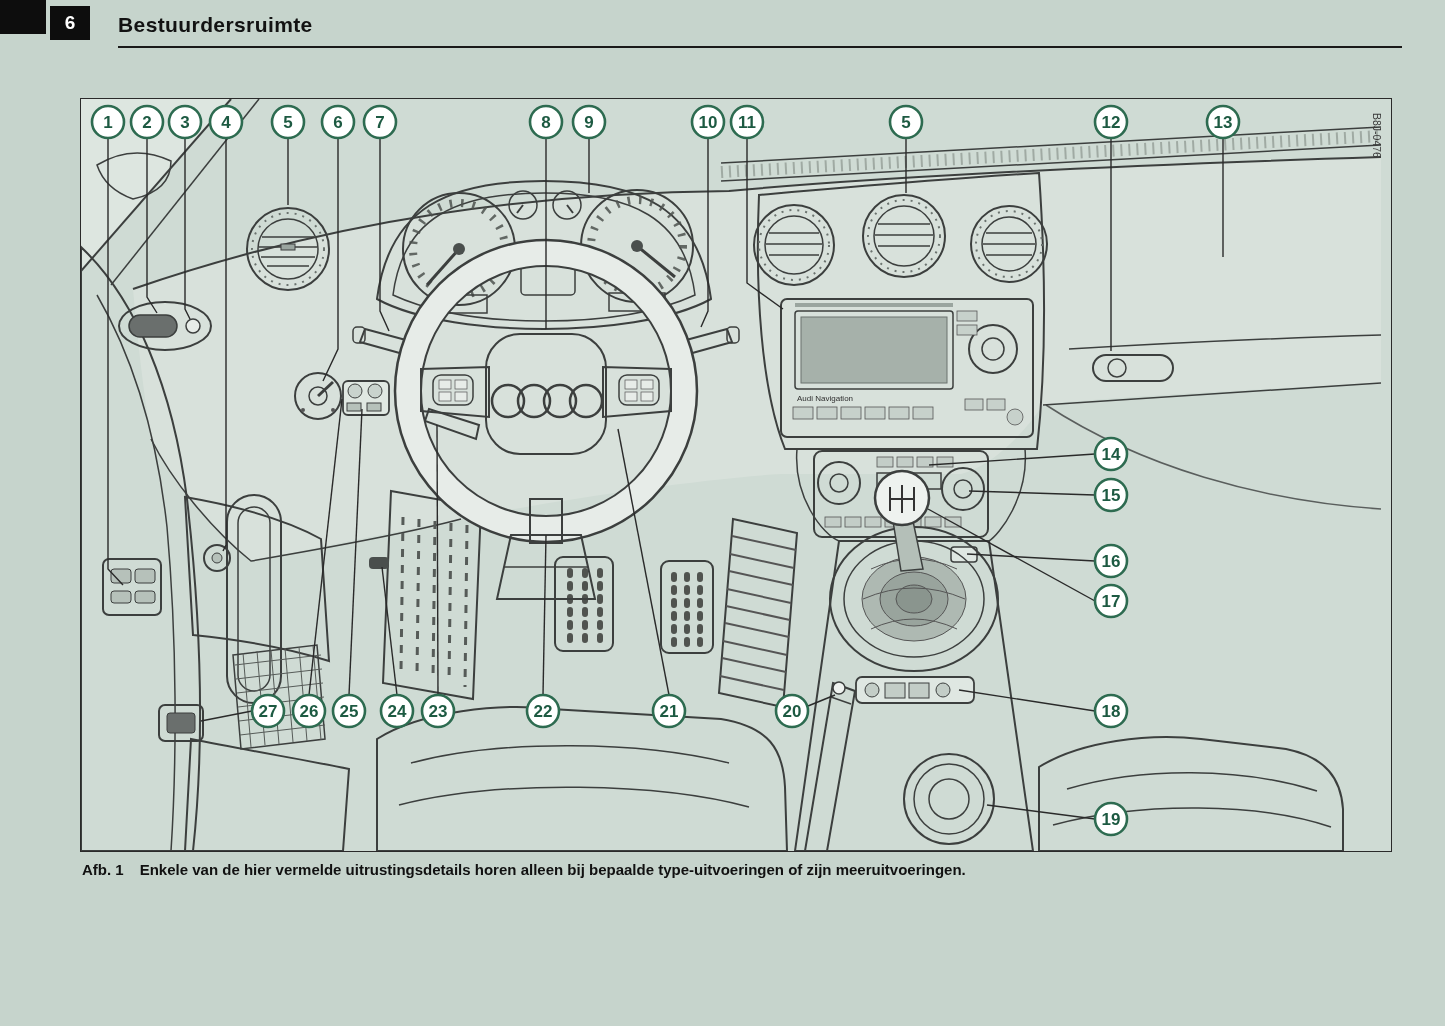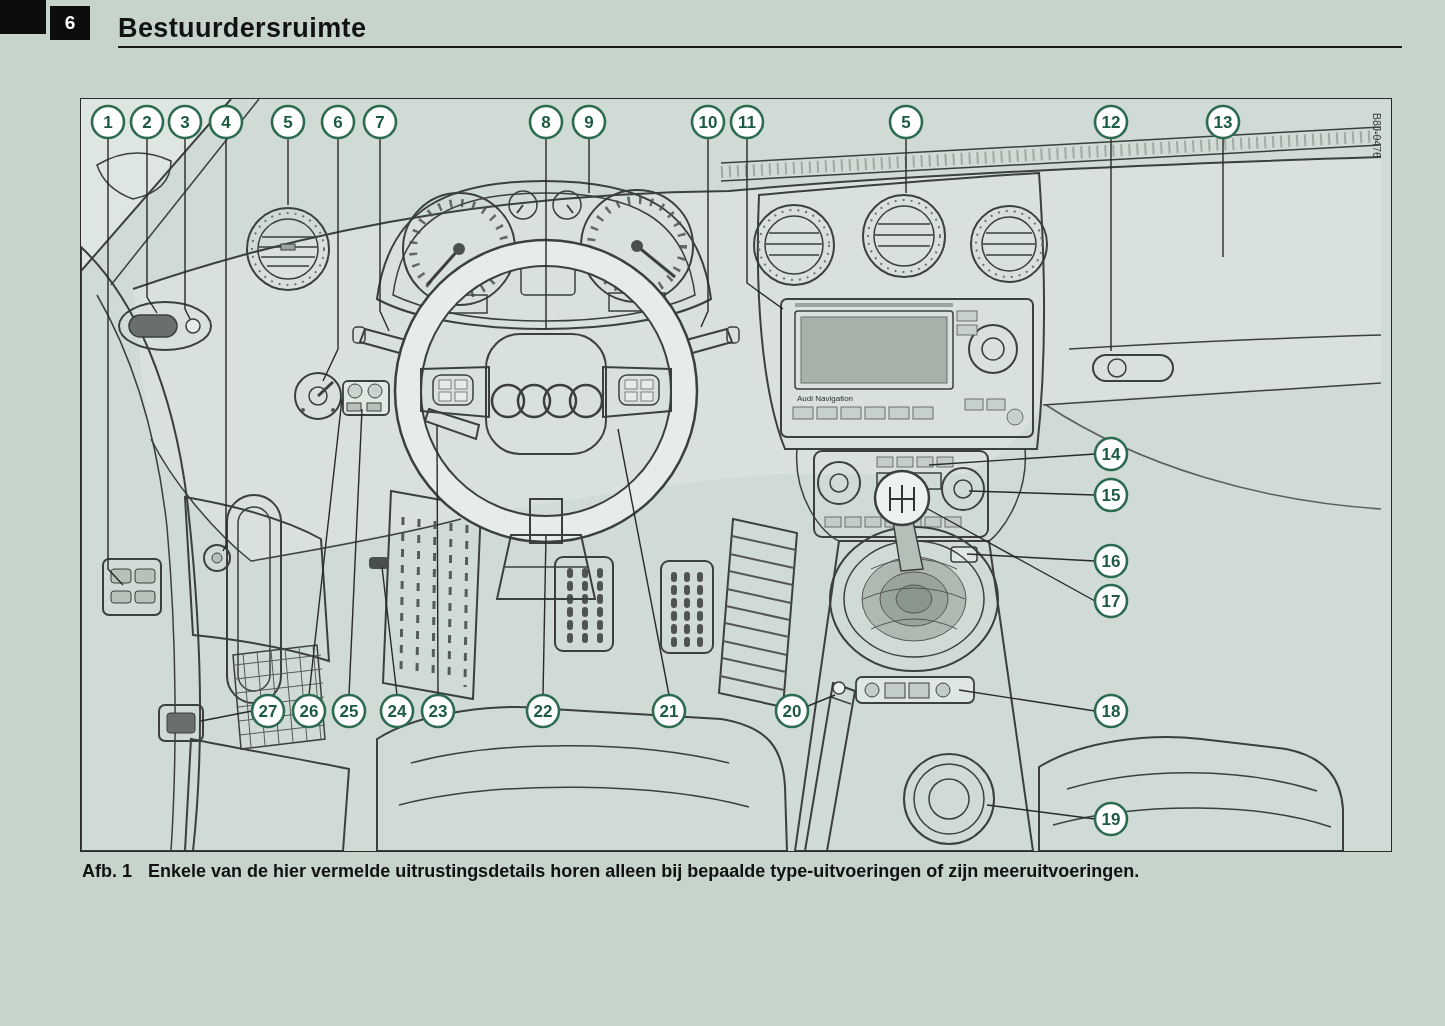--- a/index.html
+++ b/index.html
@@ -4,26 +4,26 @@
 <style>
   html,body{margin:0;padding:0}
   body{
     width:1445px;height:1026px;position:relative;overflow:hidden;
     background:#c6d4cc;
     font-family:"Liberation Sans",sans-serif;color:#161616;
   }
   .corner-box{position:absolute;left:0;top:6;width:46px;height:34px;background:#0d0d0d}
   .pagenum-box{position:absolute;left:50px;top:6px;width:40px;height:34px;background:#0d0d0d;
     display:flex;align-items:center;justify-content:center;color:#fff;font-size:19px;font-weight:bold}
-  .page-title{position:absolute;left:118px;top:13px;font-size:27px;font-weight:bold;letter-spacing:.4px;color:#121212}
+  .page-title{position:absolute;left:118px;top:13px;font-size:21px;font-weight:bold;letter-spacing:.4px;color:#121212}
   .title-rule{position:absolute;left:118px;top:46px;width:1284px;height:2px;background:#1a1a1a}
   .figure-box{position:absolute;left:80px;top:98px;width:1310px;height:752px;
     border:1px solid #2a2a2a;background:#cfdbd4}
   .figure-box svg{display:block;width:100%;height:100%}
-  .caption{position:absolute;left:82px;top:861px;width:1300px;font-size:18px;font-weight:bold;color:#111}
+  .caption{position:absolute;left:82px;top:861px;width:1300px;font-size:15px;font-weight:bold;color:#111}
   .caption .lbl{margin-right:16px}
   
   .ln{fill:none;stroke:#3c3f3e;stroke-width:2}
   .ln1{fill:none;stroke:#3c3f3e;stroke-width:1.5}
   .lnt{fill:none;stroke:#565b58;stroke-width:1}
   .leader path{fill:none;stroke:#2a2a2a;stroke-width:1.4}
   .callout circle{fill:#ffffff;stroke:#2d6b50;stroke-width:2.6}
   .callout text{font-size:17px;font-weight:bold;fill:#1d5a42;text-anchor:middle}
   .code-text{font-size:10.5px;fill:#3a3a3a}
   .micro{font-size:8px;fill:#2f2f2f}

